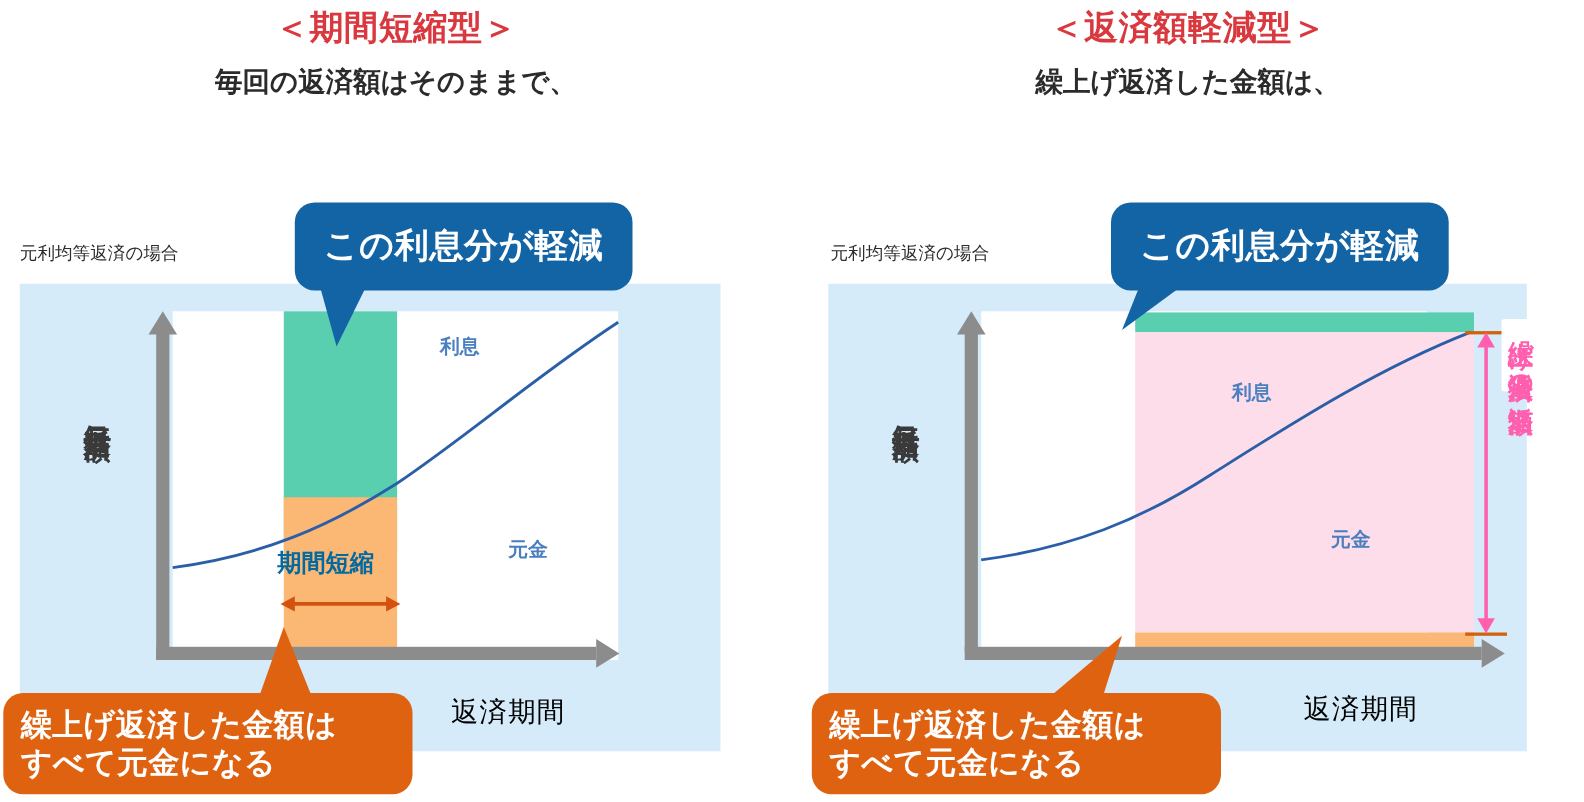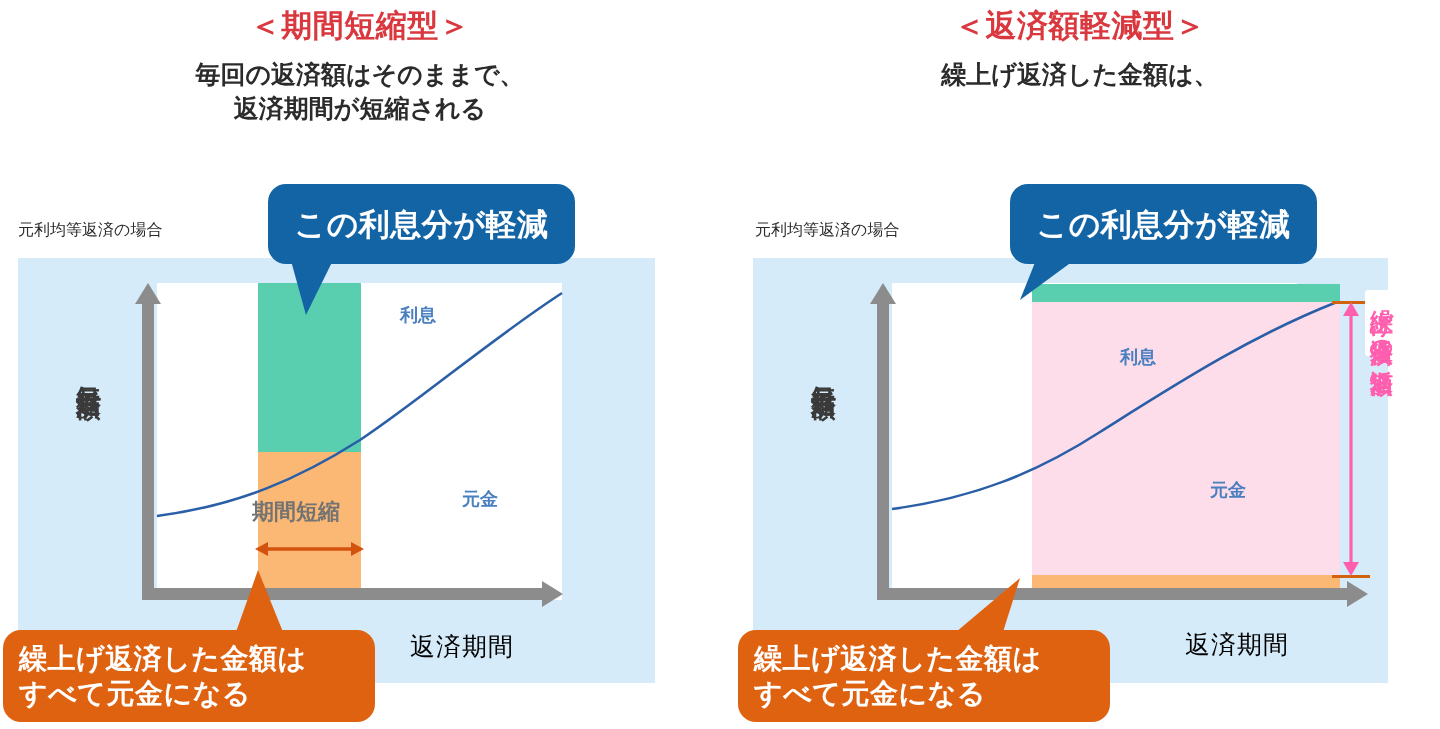--- a/index.html
+++ b/index.html
@@ -153,21 +153,21 @@
     padding: 6px 16px;
     letter-spacing: 0.5px;
   }
   .callout-orange .ln { display: block; }
 
   
   .shrink-label {
     position: absolute;
     font-size: 22px;
     font-weight: bold;
-    color: #737373;
+    color: #0369a1;
     white-space: nowrap;
   }
 
   
   .pink-vert {
     position: absolute;
     writing-mode: vertical-rl;
     font-size: 23px;
     font-weight: bold;
     color: #FF5FAE;
@@ -185,21 +185,20 @@
 </style>
 </head>
 <body>
 
 <div class="panel panel-left">
 
   <div class="head-title">＜期間短縮型＞</div>
 
   <div class="head-sub">
     <span class="ln">毎回の返済額はそのままで、</span>
-    <span class="ln">返済期間が短縮される</span>
   </div>
 
   <div class="chart-note" style="left:18px; top:220px;">元利均等返済の場合</div>
 
   <div class="chart-bg" style="left:18px; top:258px; width:637px; height:425px;"></div>
 
   <div class="plot-white" style="left:157px; top:283px; width:405px; height:317px;"></div>
 
   <div class="band band-green" style="left:258px; top:283px; width:103px; height:220px;"></div>
 

